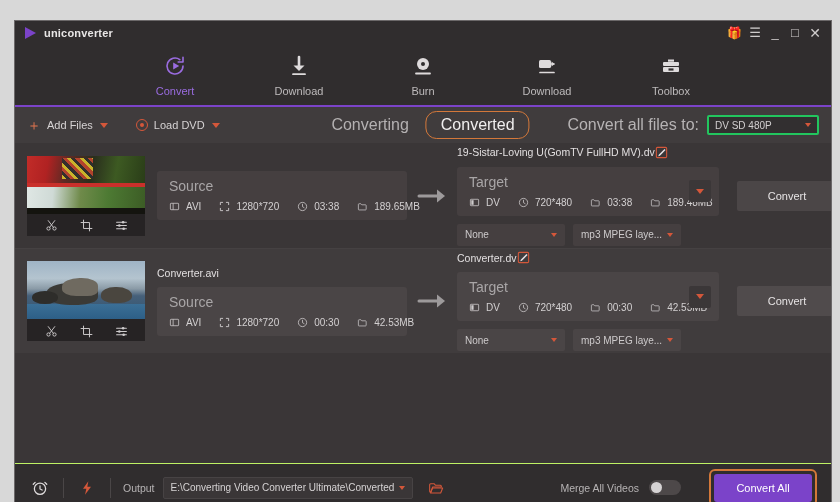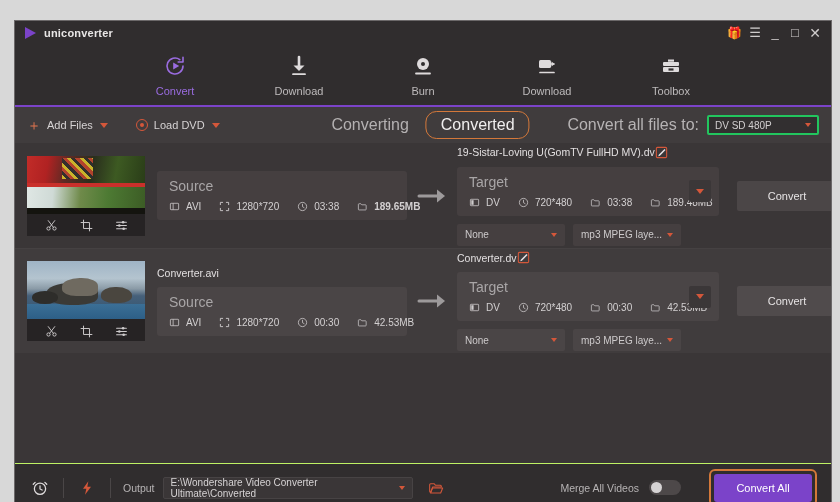--- a/index.html
+++ b/index.html
@@ -424,21 +424,21 @@
                   <svg width="11" height="11" viewBox="0 0 24 24" fill="none">
                       <circle cx="12" cy="12" r="9" stroke="#cfcccd" stroke-width="1.7"></circle>
                       <path d="M12 7v5.4l3.4 2" stroke="#cfcccd" stroke-width="1.7" stroke-linecap="round"></path>
                     </svg>
                   <b style="font-weight:normal">03:38</b>
                 </span>
                 <span class="cell">
                   <svg width="11" height="11" viewBox="0 0 24 24" fill="none">
                       <path d="M3 7.5a1.5 1.5 0 0 1 1.5-1.5h4l2 2.3h8A1.5 1.5 0 0 1 20 9.8V18a1.5 1.5 0 0 1-1.5 1.5h-14A1.5 1.5 0 0 1 3 18z" stroke="#cfcccd" stroke-width="1.6"></path>
                     </svg>
-                  <b style="font-weight:bold">189.65MB</b>
+                  <b style="font-weight:normal">189.65MB</b>
                 </span>
               </div>
             </div>
           </div>
 
           <div class="arrow-col">
             <svg width="30" height="18" viewBox="0 0 30 18" fill="none">
               <path d="M2 9h20" stroke="#9d9a9b" stroke-width="3" stroke-linecap="round"></path>
               <path d="M20 2.5L28 9l-8 6.5z" fill="#9d9a9b"></path>
             </svg>
@@ -663,21 +663,21 @@
     <span class="vsep"></span>
     <span class="b-ico">
       <svg width="16" height="18" viewBox="0 0 24 24" fill="none">
         <path d="M14 2L6 13h5l-2 9 9-12h-5.5z" fill="#d4573a"></path>
       </svg>
     </span>
     <span class="vsep"></span>
 
     <span class="out-lbl">Output</span>
     <div class="out-field">
-      <span>E:\Wondershare Video Converter Ultimate\Converted</span>
+      <span>E:\Converting Video Converter Ultimate\Converted</span>
       <span class="caret sm"></span>
     </div>
     <span class="b-ico folder-btn">
       <svg width="18" height="16" viewBox="0 0 24 24" fill="none">
         <path d="M2.5 7a1.5 1.5 0 0 1 1.5-1.5h5l2 2.3h7.5A1.5 1.5 0 0 1 20 9.3v1.2H7l-3 8H4a1.5 1.5 0 0 1-1.5-1.5z" stroke="#d4573a" stroke-width="1.6" stroke-linejoin="round"></path>
         <path d="M6.8 12h15.2l-3 7.5H3.8z" stroke="#d4573a" stroke-width="1.6" stroke-linejoin="round"></path>
       </svg>
     </span>
 
     <div class="merge-wrap">

